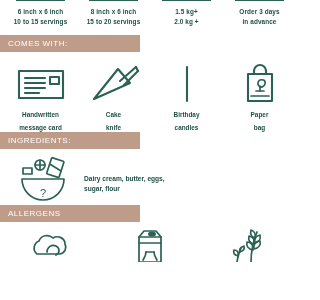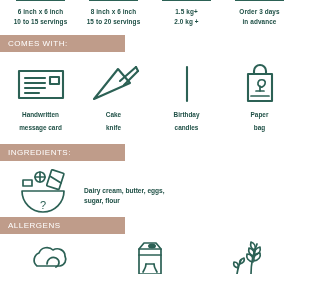--- a/index.html
+++ b/index.html
@@ -53,24 +53,24 @@
   
   .banner {
     background: #bf9c8a;
     color: #ffffff;
     font-size: 8px;
     letter-spacing: 0.5px;
     height: 17px;
     line-height: 17px;
     padding-left: 8px;
     box-sizing: border-box;
-    width: 125px;
+    width: 140px;
   }
   #banner-comes-with { margin-top: 9px; }
-  #banner-ingredients { margin-top: 12px; }
+  #banner-ingredients { }
   #banner-allergens { margin-top: 0; }
 
   
   .comes-row {
     display: flex;
     padding: 10px 4px 0 4px;
     box-sizing: border-box;
     width: 300px;
   }
   .comes-item {

